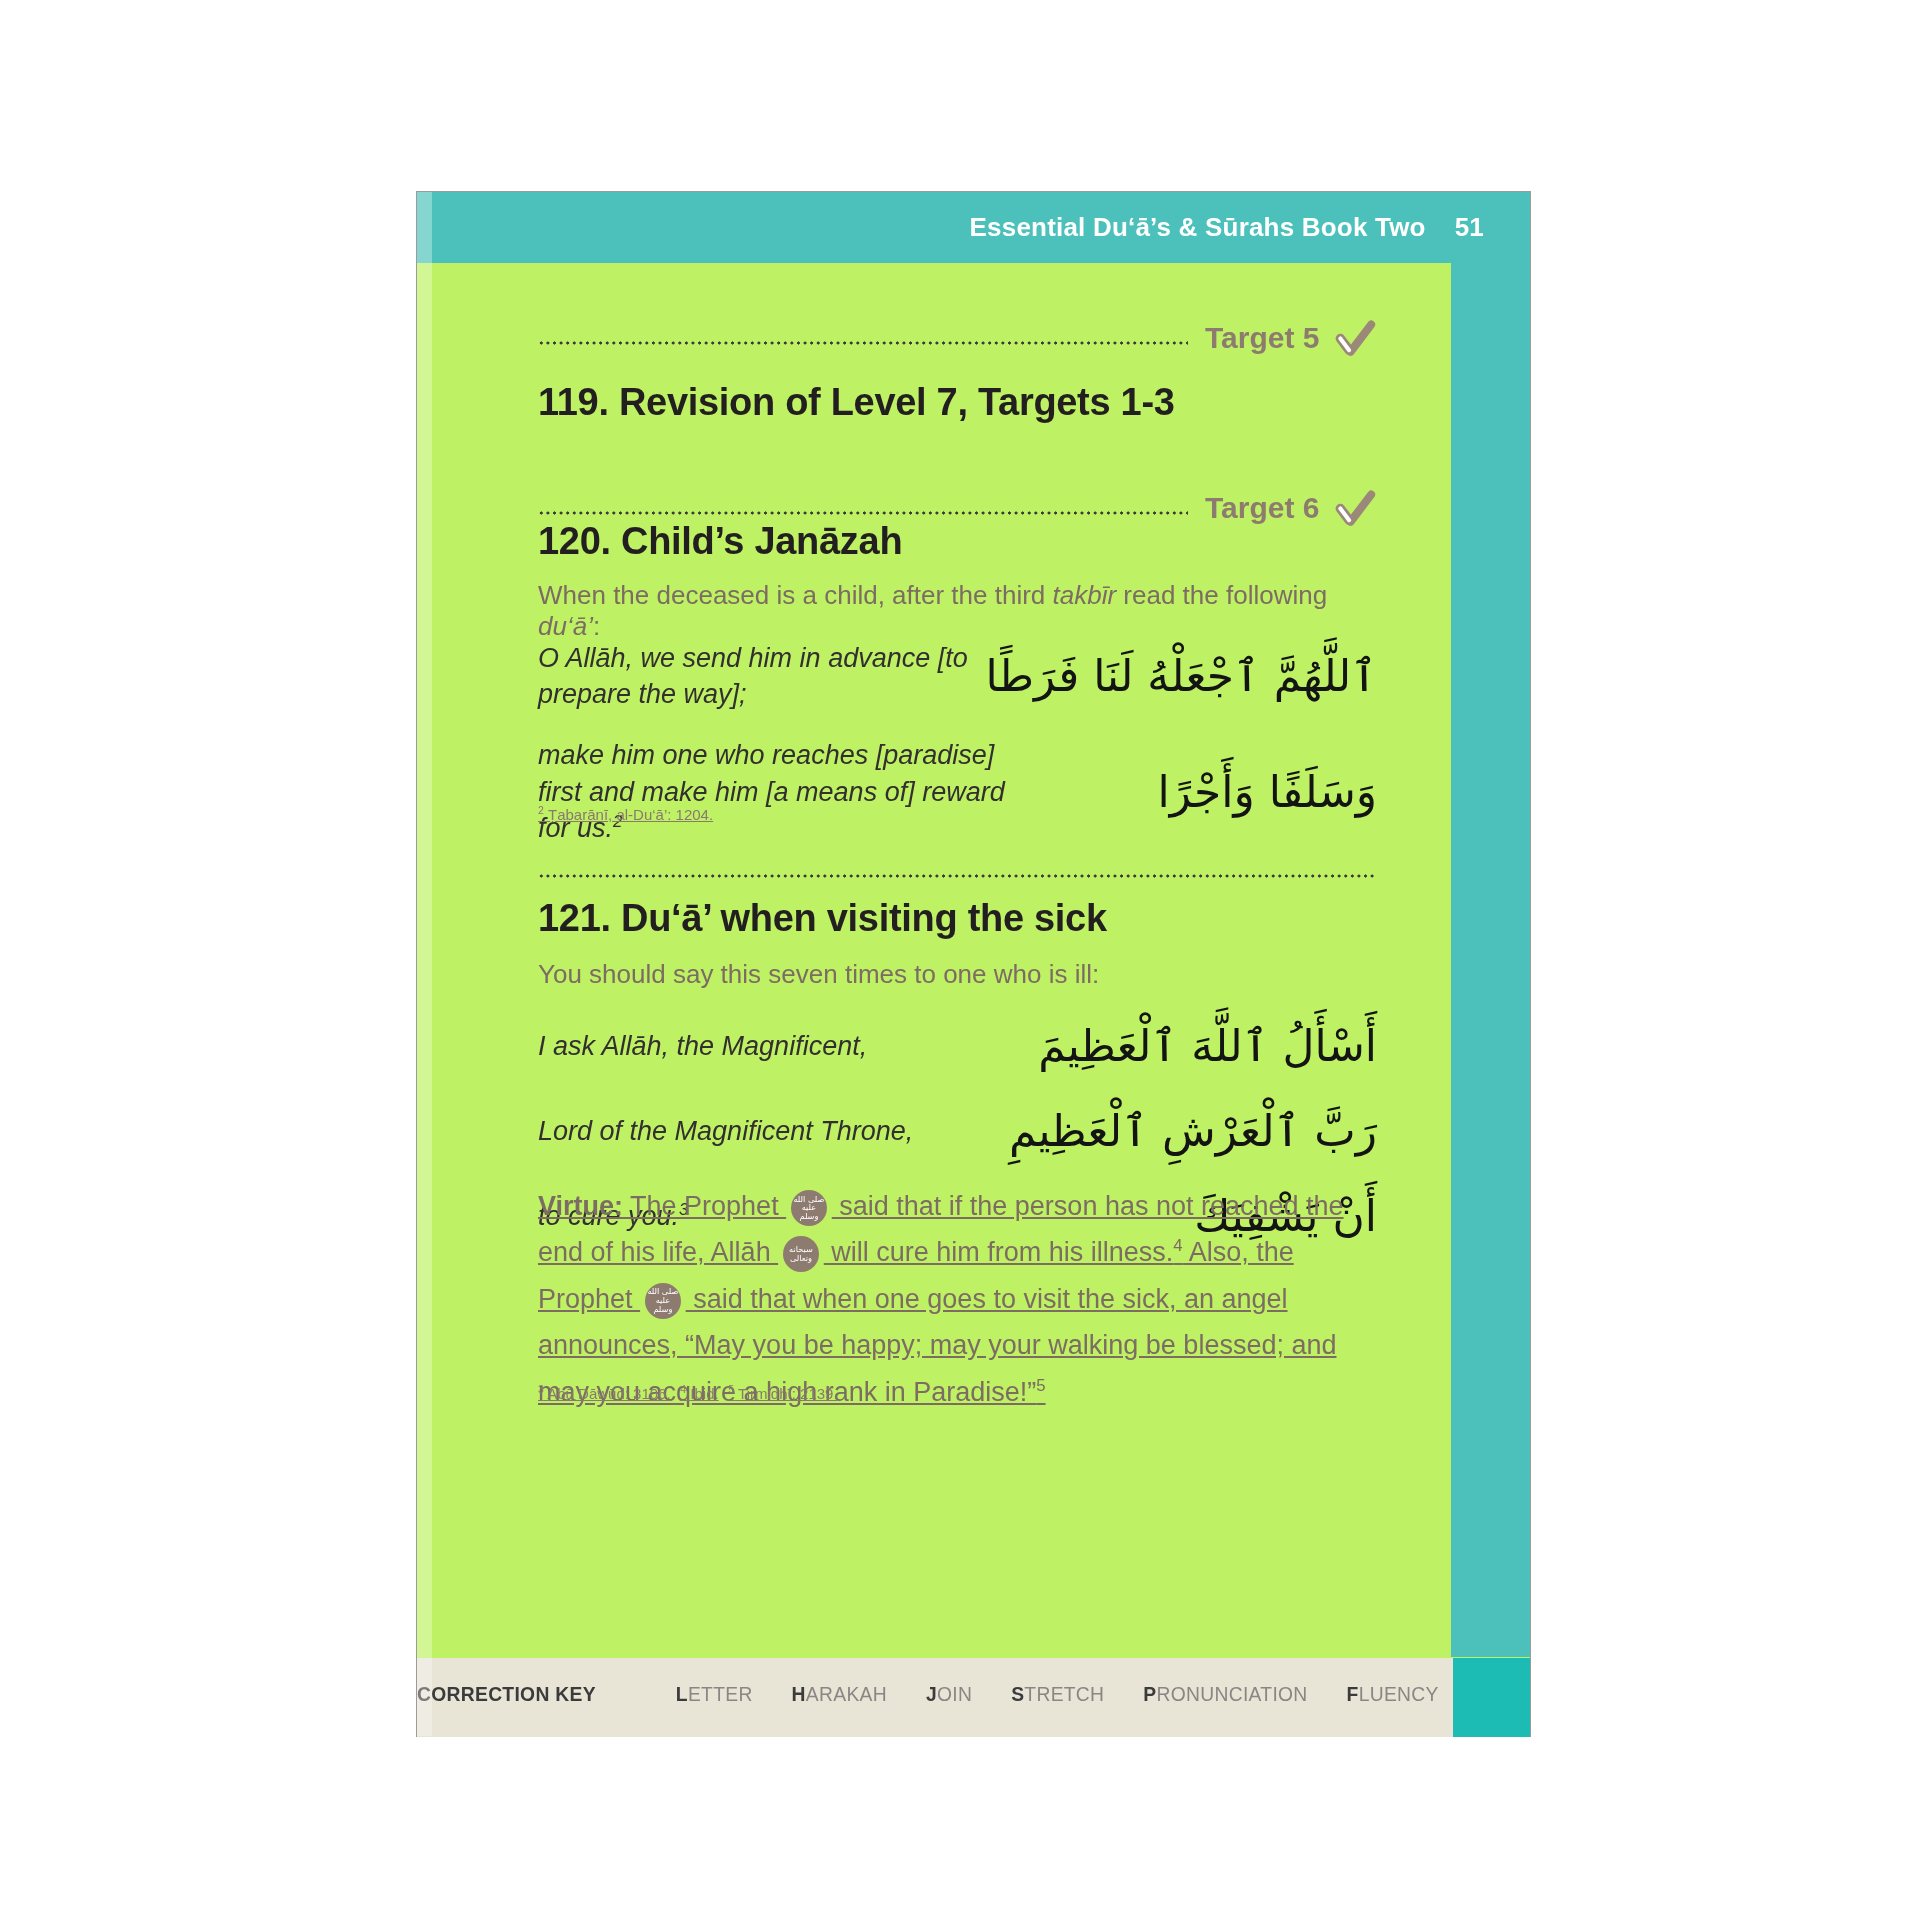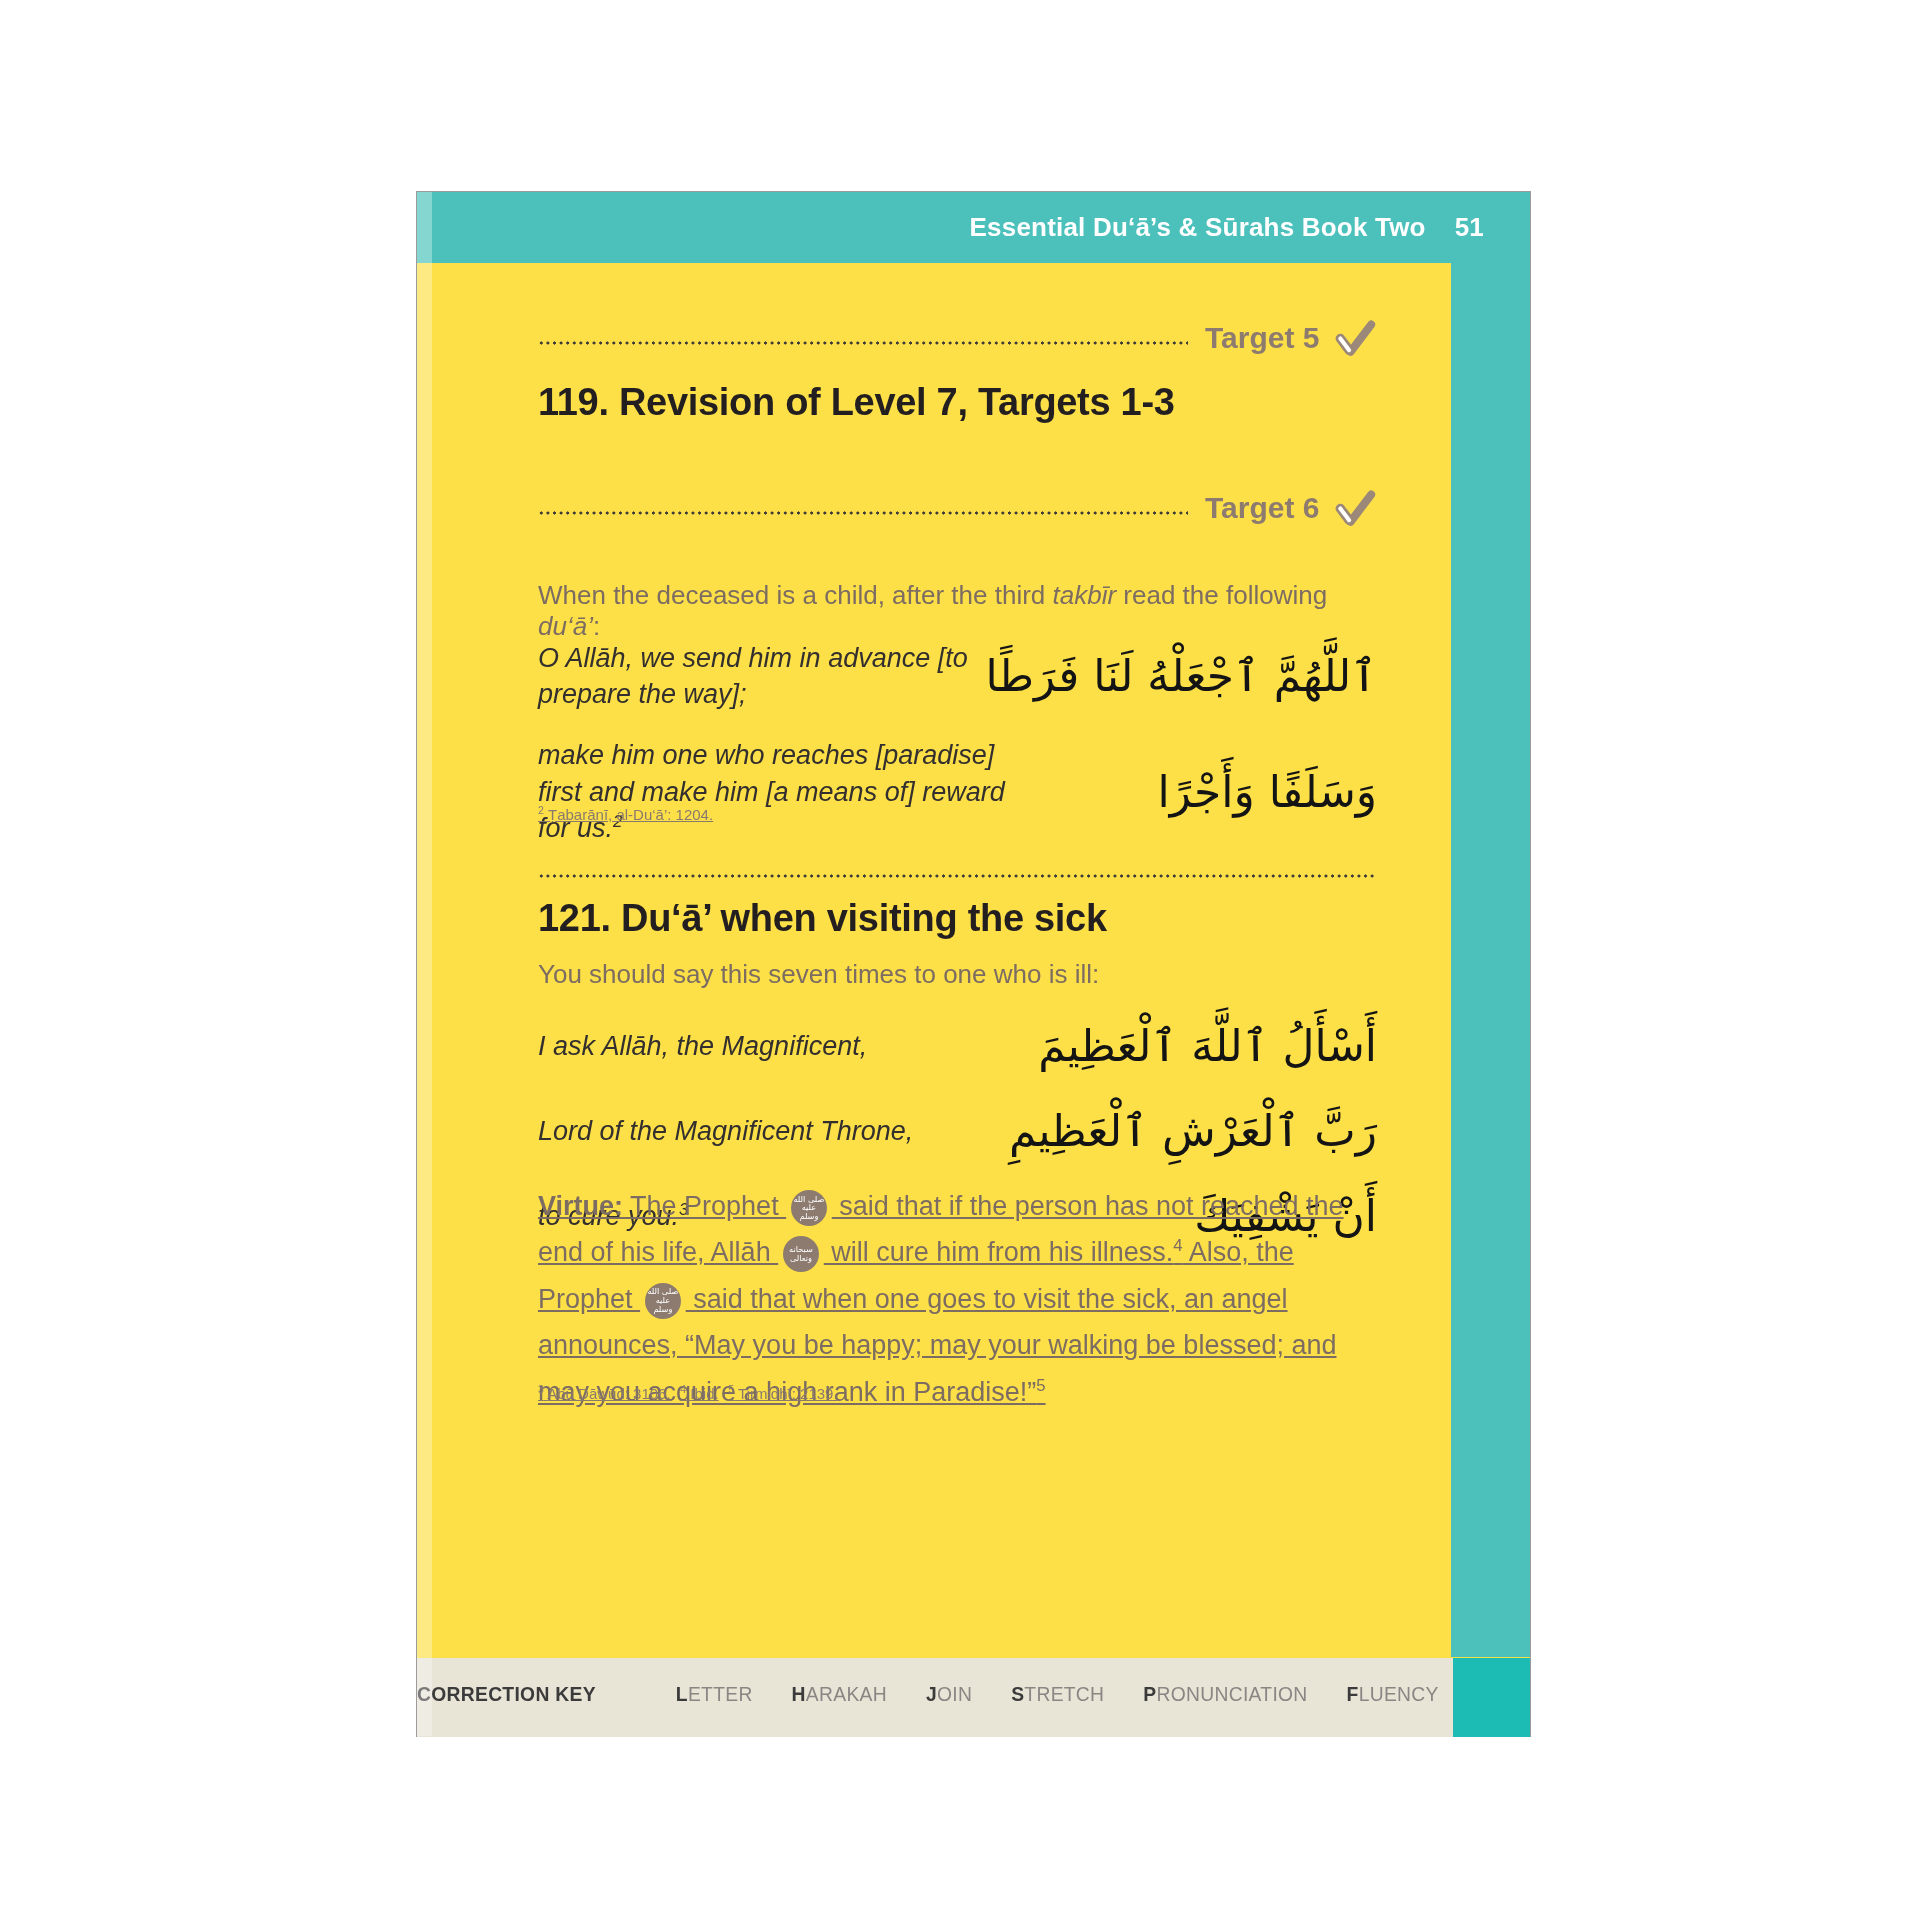--- a/index.html
+++ b/index.html
@@ -3,21 +3,21 @@
 <meta charset="utf-8">
 <style>
   html,body{margin:0;padding:0;}
   body{
     width:1931px;height:1931px;background:#ffffff;overflow:hidden;position:relative;
     font-family:"Liberation Sans", sans-serif;
     -webkit-font-smoothing:antialiased;
   }
   .page{
     position:absolute;left:416px;top:191px;width:1115px;height:1546px;
-    background:#fde047;border:1px solid #9b9b9b;box-sizing:border-box;
+    background:#bef264;border:1px solid #9b9b9b;box-sizing:border-box;
   }
   
   .band{
     position:absolute;left:0;top:0;width:100%;height:71px;background:#4CC1BB;
     display:flex;justify-content:flex-end;align-items:center;gap:29px;
     padding-right:46px;box-sizing:border-box;
   }
   .band .title,.band .pagenum{color:#ffffff;font-weight:bold;font-size:26px;letter-spacing:0.2px;}
   
   .sidebar{position:absolute;right:0;top:71px;width:79px;height:1394px;background:#4CC1BB;}
@@ -100,20 +100,21 @@
   <div class="blk target-row" style="top:294px;">
     <div class="dots"></div>
     <span class="target-label">Target 6</span>
     <svg class="check" width="44" height="39" viewBox="0 0 60 52">
       <line x1="24" y1="44" x2="52" y2="7" stroke="#9B8878" stroke-width="11" stroke-linecap="round"></line>
       <line x1="10" y1="26" x2="22" y2="42" stroke="#9B8878" stroke-width="13" stroke-linecap="round"></line>
       <line x1="10" y1="26" x2="22" y2="42" stroke="#ffffff" stroke-width="5.5" stroke-linecap="round"></line>
     </svg>
   </div>
 
+  <div class="blk h" style="top:328px;">120. Child’s Janāzah</div>
   <div class="blk row" style="top:425px;height:118px;">
     <div class="en"><span>O Allāh, we send him in advance [to prepare the way];</span><span class="sup"></span></div>
     <div class="ar">ٱللَّهُمَّ ٱجْعَلْهُ لَنَا فَرَطًا</div>
   </div>
 
   <div class="blk intro" style="top:388px;">
     <span>When the deceased is a child, after the third </span><i>takbīr</i><span> read the following </span><i>du‘ā’</i><span>:</span>
   </div>
   <div class="blk row" style="top:546px;height:108px;">
     <div class="en"><span>make him one who reaches [paradise] first and make him [a means of] reward for us.</span><span class="sup">2</span></div>

